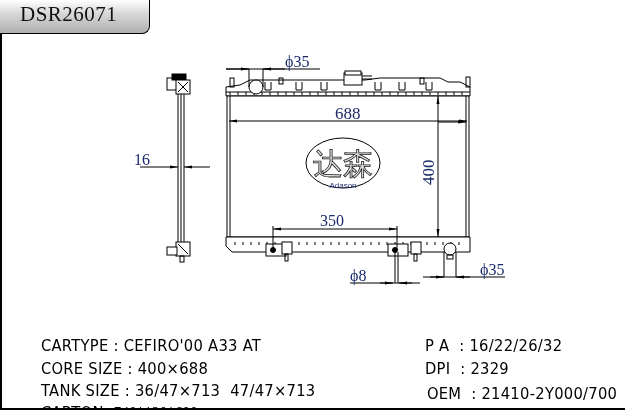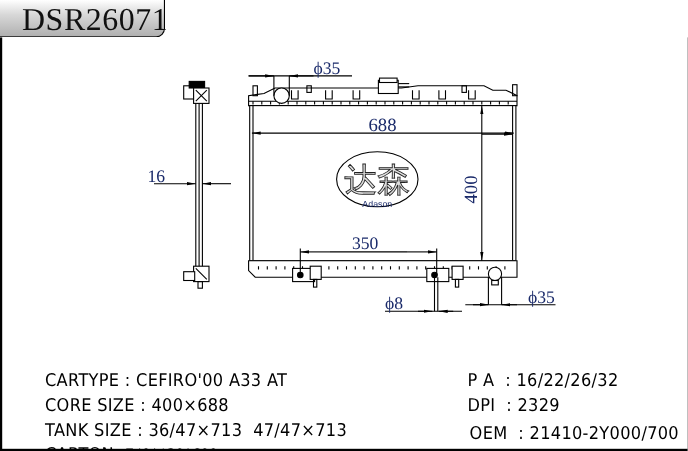--- a/index.html
+++ b/index.html
@@ -14,21 +14,21 @@
     background: linear-gradient(to bottom, #ffffff 0%, #d8d8d8 40%, #b0b0b0 100%);
     border: 1px solid #000; border-left: none; border-top: none;
     border-radius: 0 0 8px 0;
     box-sizing: border-box;
   }
   .title-tab::after {
     content: ""; position: absolute; right: -1px; top: 0; width: 8px; height: 8px;
   }
   .title-text {
     position: absolute; left: 20px; top: 2px;
-    font-family: "Liberation Serif", serif; font-size: 29px; color: #111;
+    font-family: "Liberation Serif", serif; font-size: 21px; color: #111;
     letter-spacing: 0.5px;
   }
   .drawing { position: absolute; left: 0; top: 0; }
   .spec {
     position: absolute; font-family: "DejaVu Sans", sans-serif; font-size: 16px; color: #000;
     letter-spacing: 0.3px; white-space: pre; transform: scaleX(0.92); transform-origin: left top;
   }
   .spec .val-serif { font-family: "Liberation Serif", serif; }
   .dim { font-family: "Liberation Serif", serif; fill: #1a2a6a; }
 </style>

